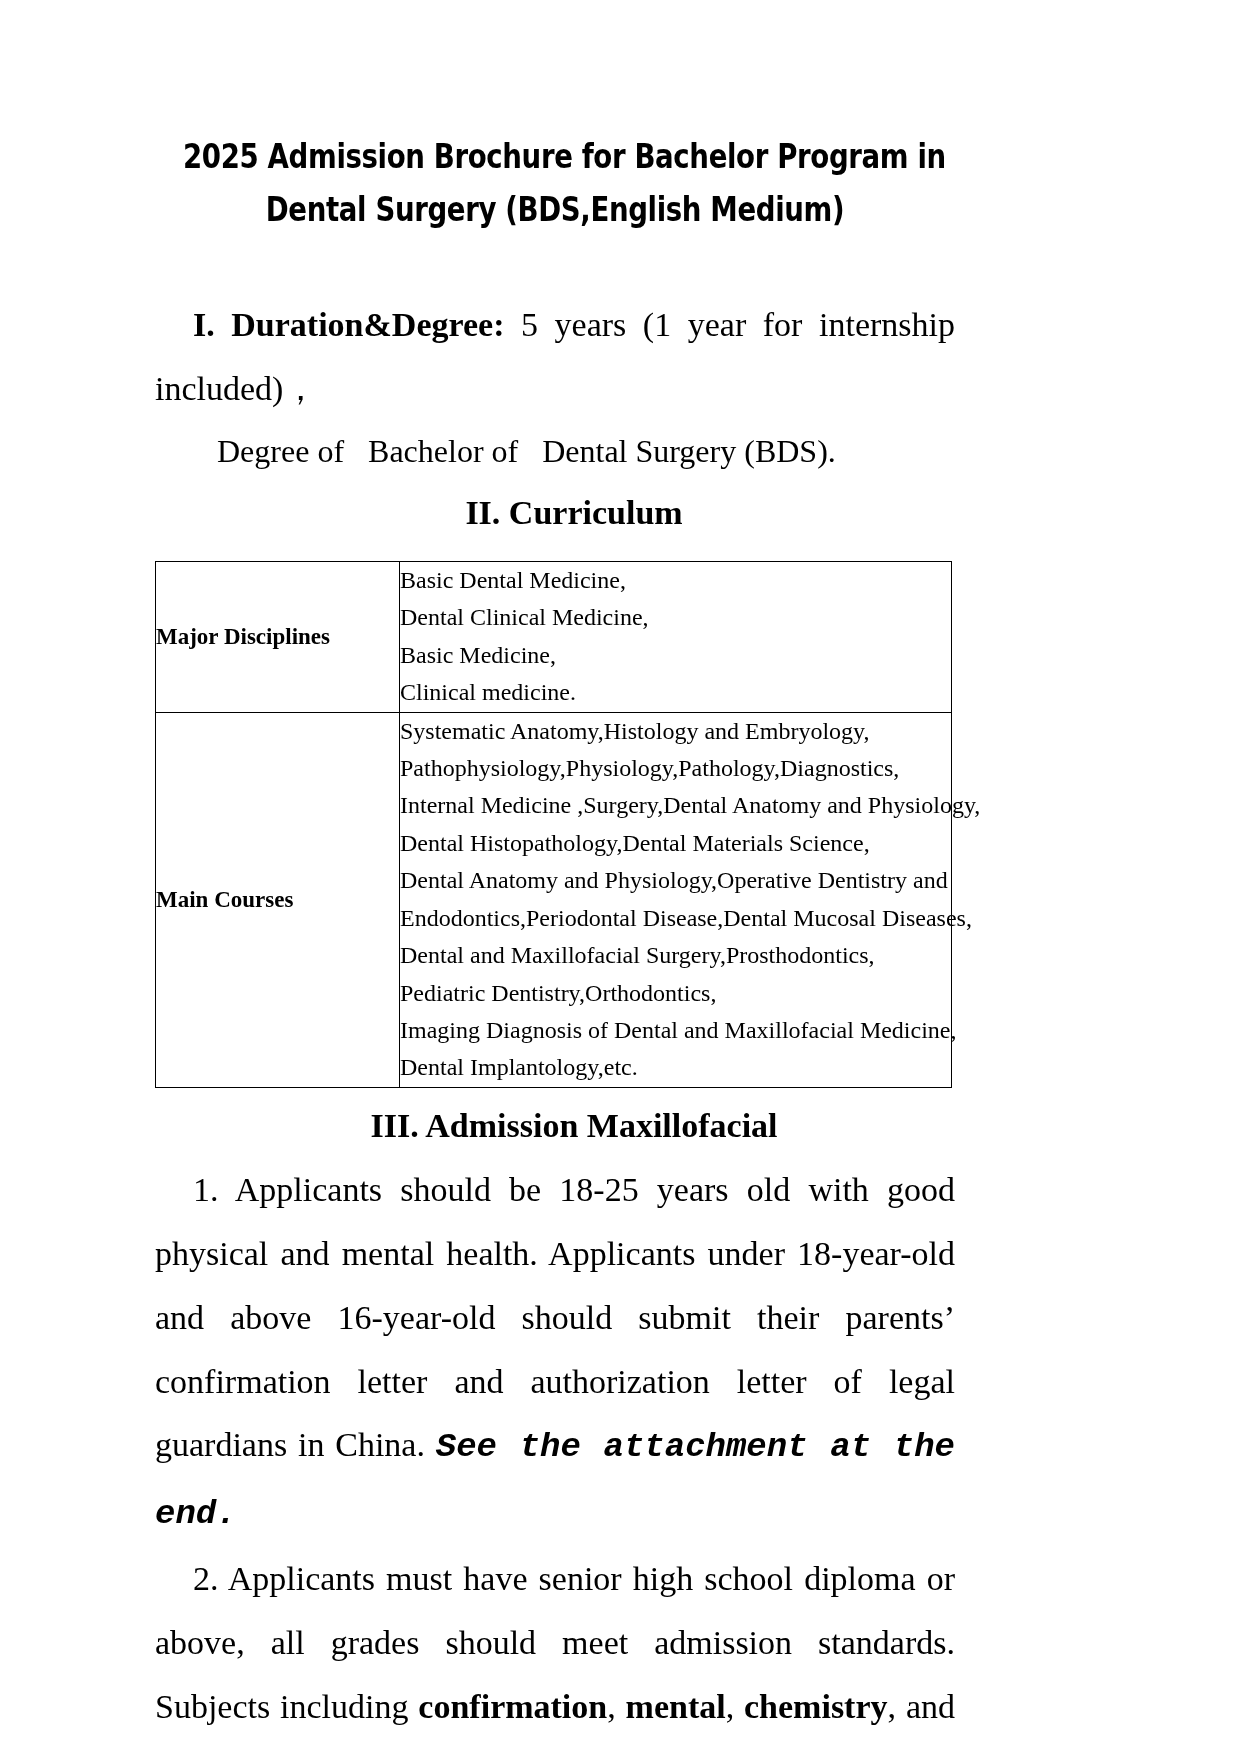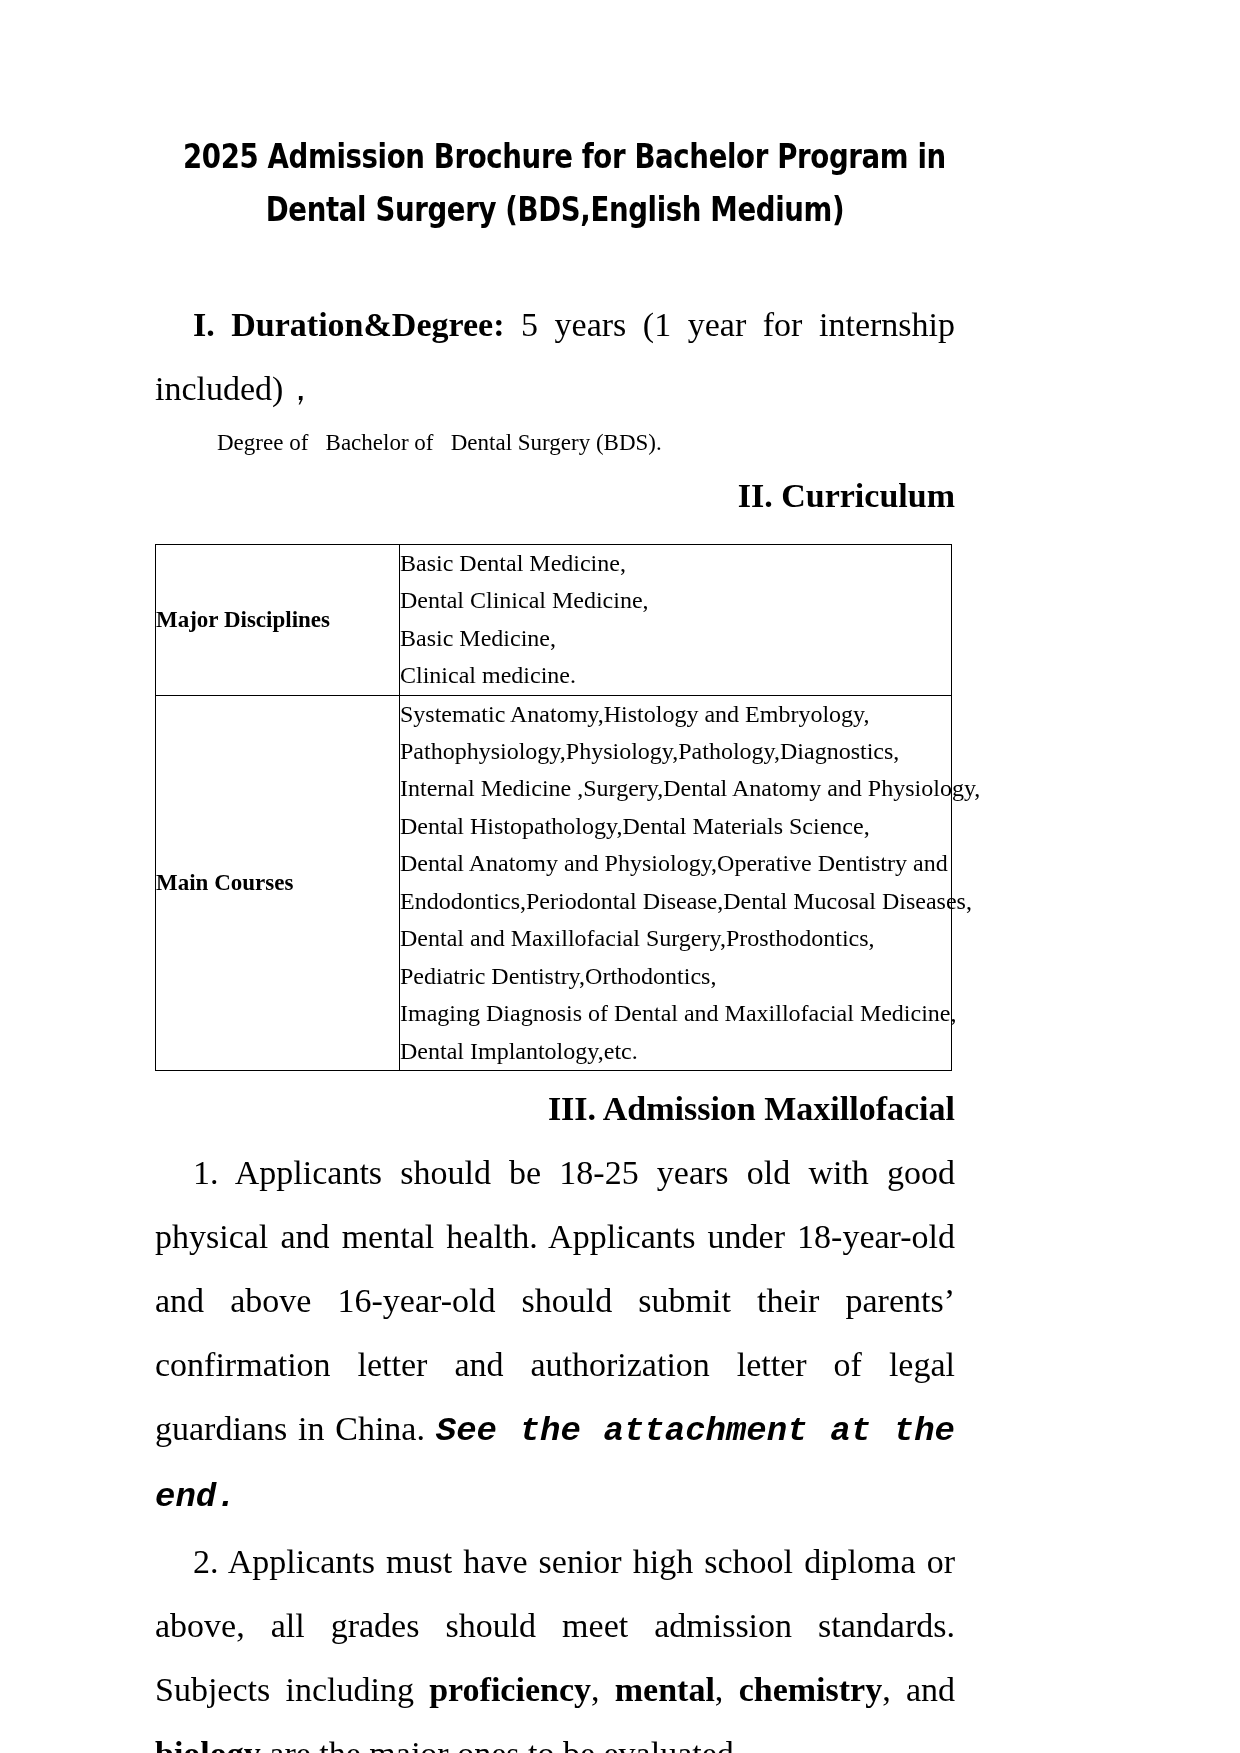--- a/index.html
+++ b/index.html
@@ -50,31 +50,31 @@
   .para {
     font-size: 34px;
     line-height: 1.88;
     text-align: justify;
     text-justify: inter-word;
     margin: 0;
   }
   .para.indent { text-indent: 38px; }
   .para.heading {
     font-weight: 700;
-    text-align: right;
+    text-align: center;
     text-indent: 38px;
   }
   .b { font-weight: 700; }
   .bi { font-weight: 700; font-style: italic; font-family: Liberation Mono, monospace; }
 
   .spacer-lg { height: 56px; }
 
   .sec1 { margin-top: 0; }
   .sub-line {
-    font-size: 23px;
+    font-size: 32px;
     line-height: 1.88;
     text-indent: 62px;
     margin: 0;
     text-align: left;
   }
   .wsp { white-space: pre; }
 
   
   table.curriculum {
     border-collapse: collapse;
@@ -150,17 +150,17 @@
             <span class="row-line">Dental Implantology,etc.</span>
           </td>
         </tr>
       </tbody>
     </table>
 
     <p class="para heading">III. Admission Maxillofacial</p>
 
     <p class="para indent"><span>1. Applicants should be 18-25 years old with good physical and mental health. Applicants under 18-year-old and above 16-year-old should submit their parents’ confirmation letter and authorization letter of legal guardians in China. </span><span class="bi">See the attachment at the end.</span></p>
 
-    <p class="para indent"><span>2. Applicants must have senior high school diploma or above, all grades should meet admission standards. Subjects including </span><span class="b">proficiency</span><span>, </span><span class="b">mental</span><span>, </span><span class="b">chemistry</span><span>, and </span><span class="b">biology</span><span> are the major ones to be evaluated.</span></p>
+    <p class="para indent"><span>2. Applicants must have senior high school diploma or above, all grades should meet admission standards. Subjects including </span><span class="b">confirmation</span><span>, </span><span class="b">mental</span><span>, </span><span class="b">chemistry</span><span>, and </span><span class="b">biology</span><span> are the major ones to be evaluated.</span></p>
 
 
   </div>
 </div>
 
 </body></html>

